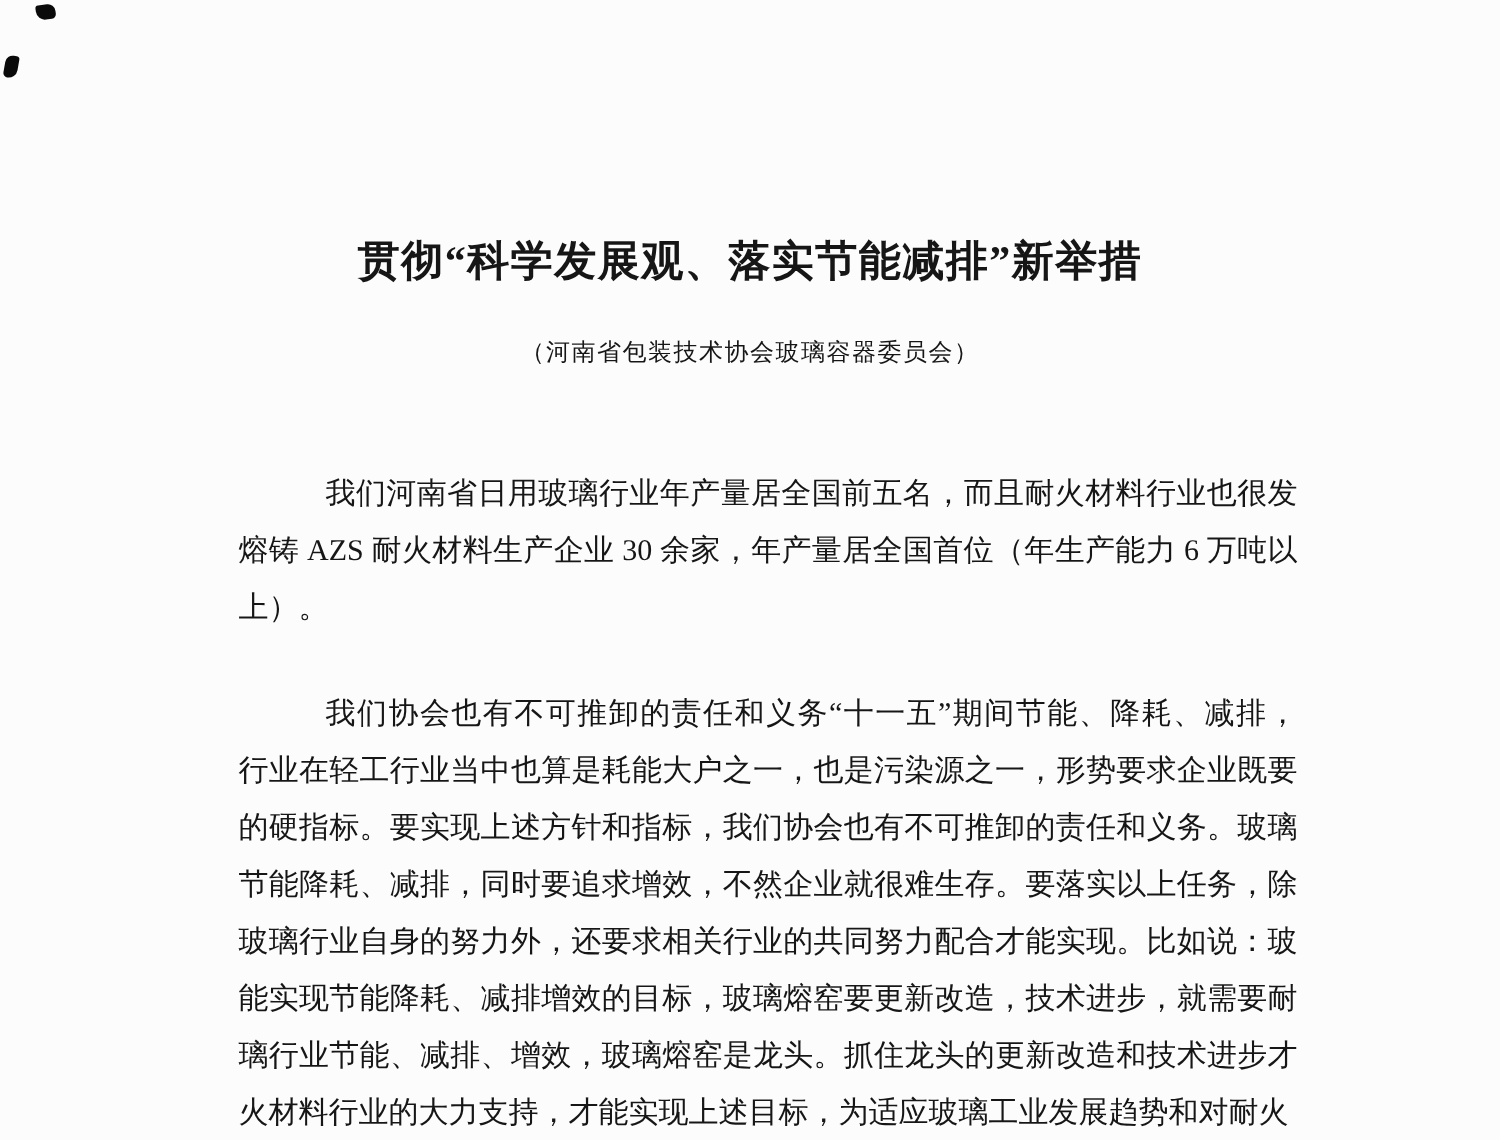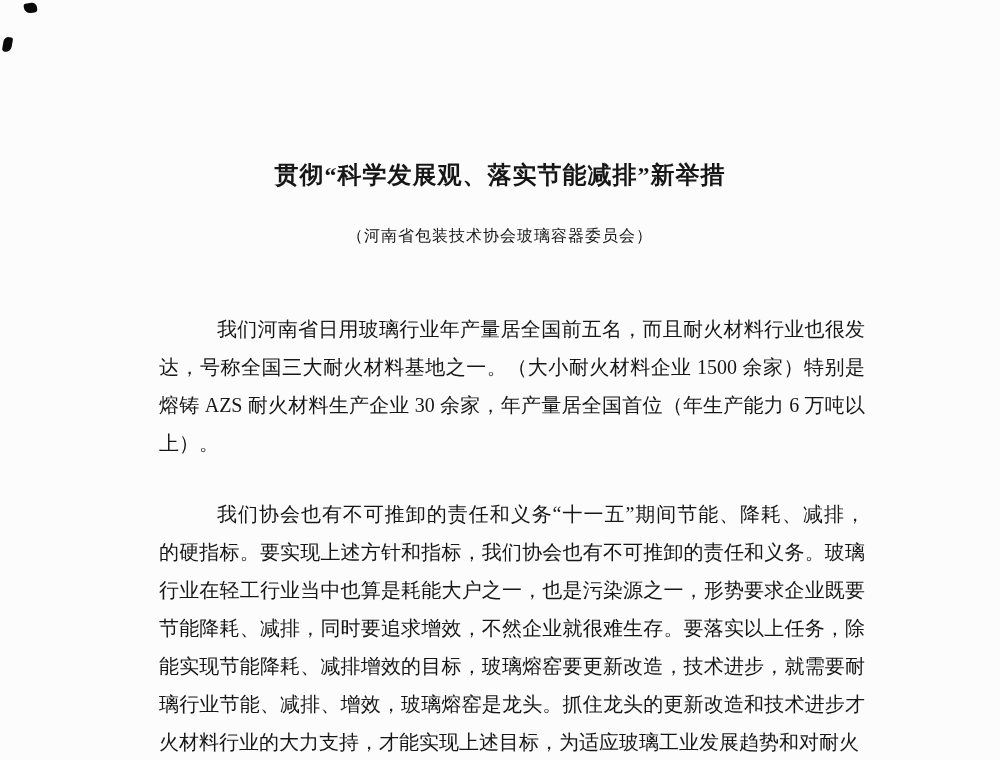--- a/index.html
+++ b/index.html
@@ -11,21 +11,21 @@
     overflow: hidden;
     font-family: "Liberation Serif", "DejaVu Serif", serif;
     color: #161616;
   }
   .doc-title {
     position: absolute;
     top: 162px;
     left: 0;
     width: 100%;
     text-align: center;
-    font-size: 24px;
+    font-size: 28px;
     font-weight: bold;
     letter-spacing: 1px;
     line-height: 26px;
   }
   .doc-subtitle {
     position: absolute;
     top: 224px;
     left: 0;
     width: 100%;
     text-align: center;
@@ -75,30 +75,30 @@
   <span class="ink-blot-a"></span>
   <span class="ink-blot-b"></span>
 
   <div class="doc-title">贯彻“科学发展观、落实节能减排”新举措</div>
   <div class="doc-subtitle">（河南省包装技术协会玻璃容器委员会）</div>
 
   <div class="doc-body">
 
     <div class="para">
       <div class="line indent">我们河南省日用玻璃行业年产量居全国前五名，而且耐火材料行业也很发</div>
-      <div class="line">达，号称全国三大耐火材料基地之一。（大小耐火材料企业 1500 余家）特别是</div>
       <div class="line">熔铸 AZS 耐火材料生产企业 30 余家，年产量居全国首位（年生产能力 6 万吨以</div>
       <div class="line short">上）。</div>
     </div>
 
     <div class="para">
       <div class="line indent">我们协会也有不可推卸的责任和义务“十一五”期间节能、降耗、减排，</div>
+      <div class="line">行业在轻工行业当中也算是耗能大户之一，也是污染源之一，形势要求企业既要</div>
       <div class="line">的硬指标。要实现上述方针和指标，我们协会也有不可推卸的责任和义务。玻璃</div>
-      <div class="line">行业在轻工行业当中也算是耗能大户之一，也是污染源之一，形势要求企业既要</div>
       <div class="line">节能降耗、减排，同时要追求增效，不然企业就很难生存。要落实以上任务，除</div>
+      <div class="line">玻璃行业自身的努力外，还要求相关行业的共同努力配合才能实现。比如说：玻</div>
       <div class="line">能实现节能降耗、减排增效的目标，玻璃熔窑要更新改造，技术进步，就需要耐</div>
       <div class="line">璃行业节能、减排、增效，玻璃熔窑是龙头。抓住龙头的更新改造和技术进步才</div>
       <div class="line short">火材料行业的大力支持，才能实现上述目标，为适应玻璃工业发展趋势和对耐火</div>
     </div>
 
   </div>
 
 </div>
 
 </body></html>

